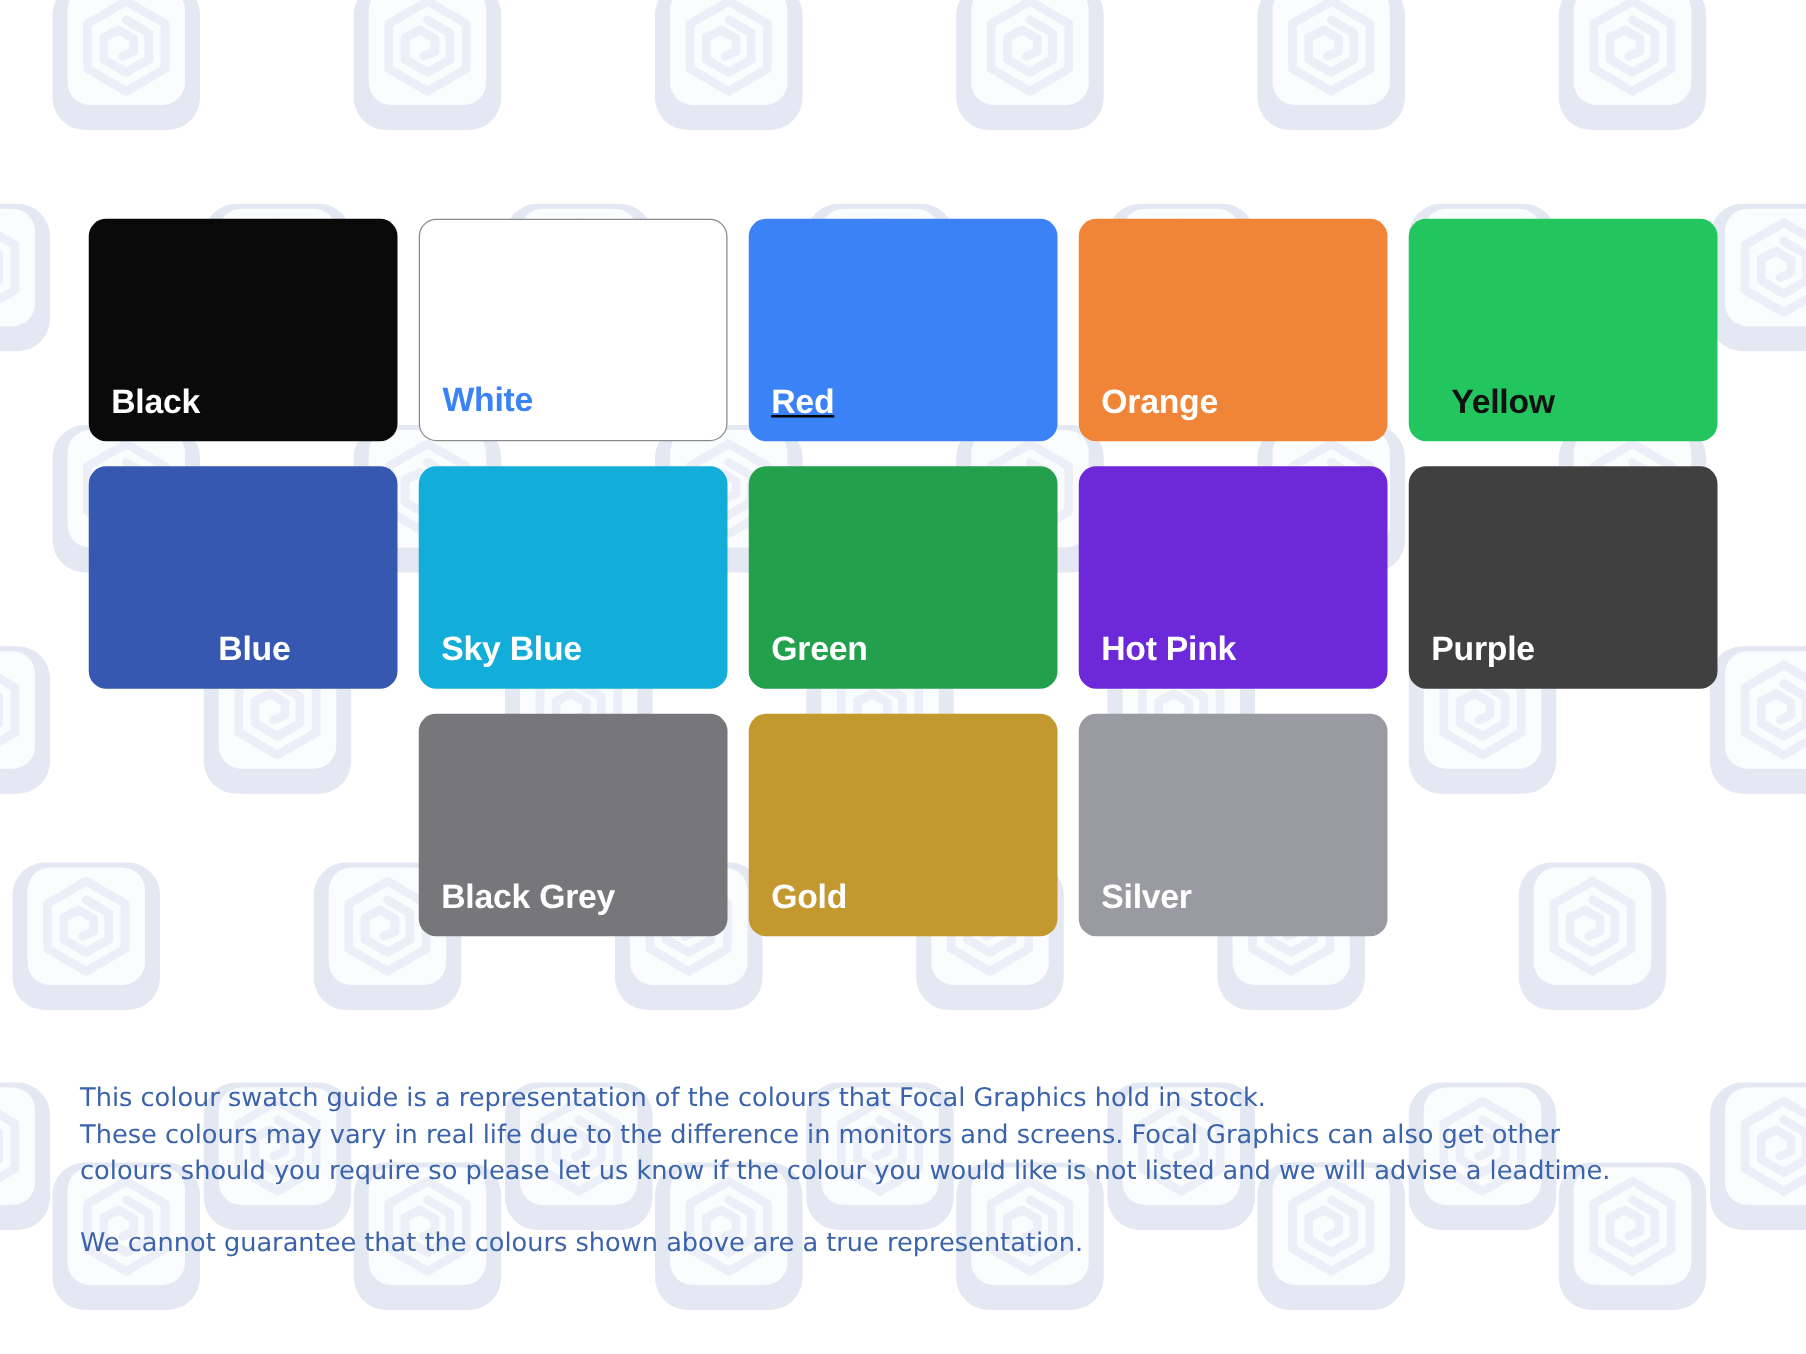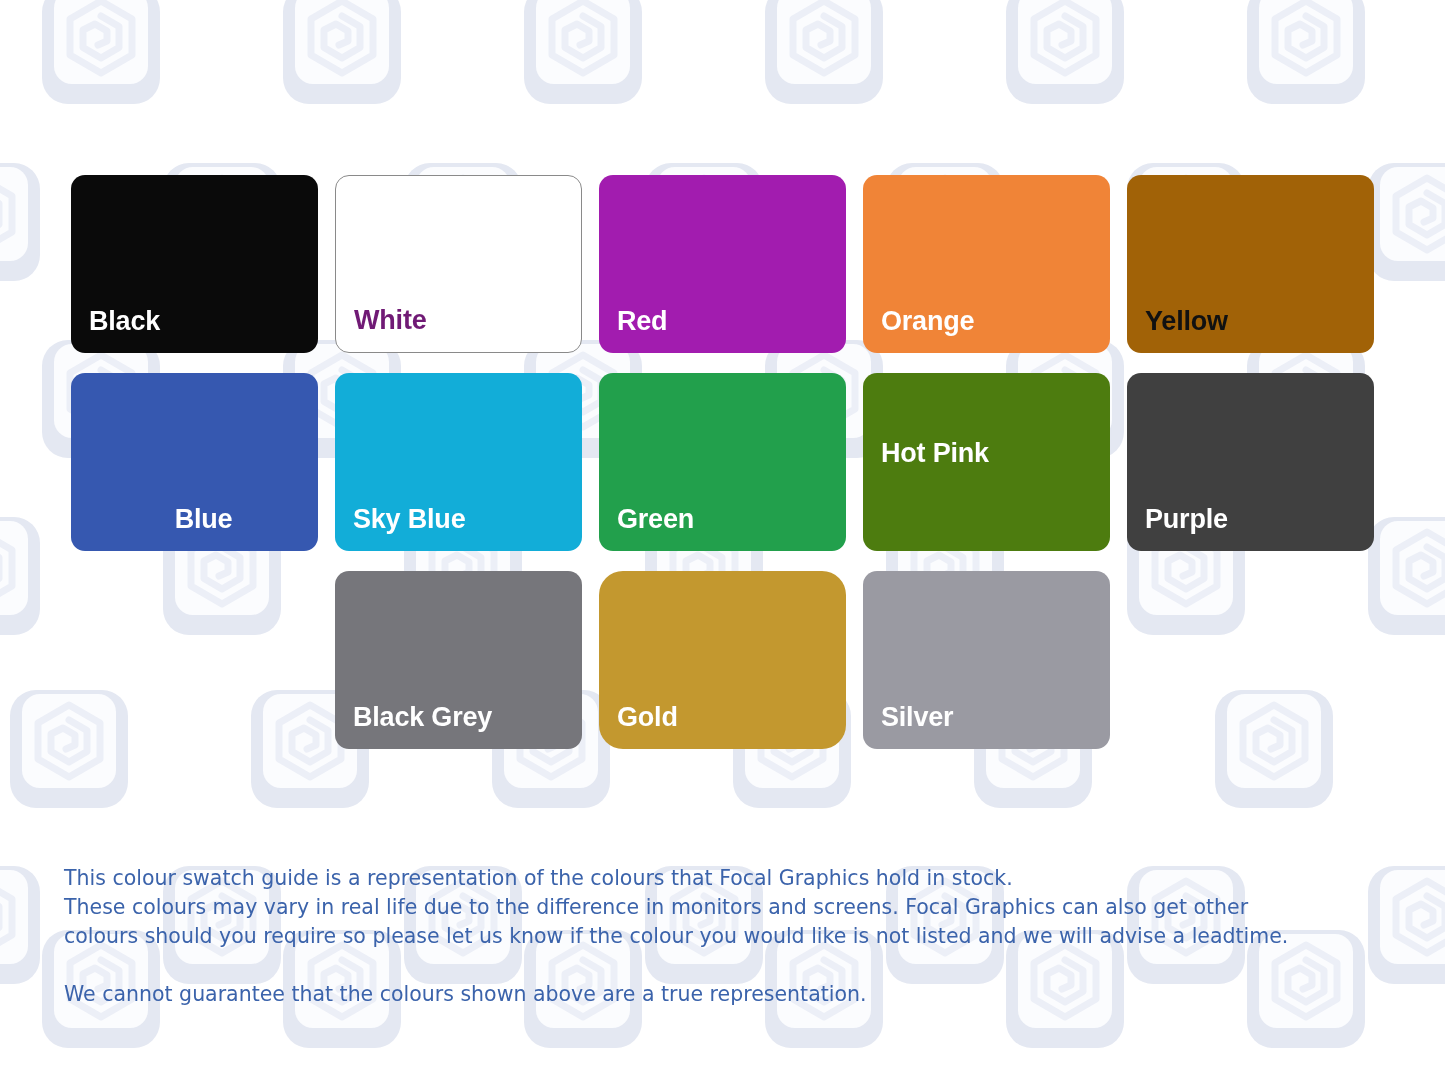--- a/index.html
+++ b/index.html
@@ -173,56 +173,56 @@
 
 <div id="page">
 
   <div class="swatch-grid">
 
     <div class="swatch-row">
       <div class="swatch" style="background: rgb(10, 10, 10);">
         <span class="swatch-label" style="color: rgb(255, 255, 255);">Black</span>
       </div>
       <div class="swatch" style="background: rgb(255, 255, 255); border: 1px solid rgb(138, 138, 138);">
-        <span class="swatch-label" style="color: #701a75;">White</span>
-      </div>
-      <div class="swatch" style="background: #a21caf;">
+        <span class="swatch-label" style="color: #3b82f6;">White</span>
+      </div>
+      <div class="swatch" style="background: #3b82f6; text-decoration: underline;">
         <span class="swatch-label" style="color: rgb(255, 255, 255);">Red</span>
       </div>
       <div class="swatch" style="background: rgb(240, 132, 55);">
         <span class="swatch-label" style="color: rgb(255, 255, 255);">Orange</span>
       </div>
-      <div class="swatch" style="background: #a16207;">
+      <div class="swatch" style="background: #22c55e; padding-left: 16px;">
         <span class="swatch-label" style="color: rgb(17, 17, 17);">Yellow</span>
       </div>
     </div>
 
     <div class="swatch-row">
       <div class="swatch" style="background: rgb(54, 88, 176); justify-content: center;">
         <span class="swatch-label" style="color: rgb(255, 255, 255);">Blue</span>
       </div>
       <div class="swatch" style="background: rgb(18, 173, 216);">
         <span class="swatch-label" style="color: rgb(255, 255, 255); text-align: center;">Sky Blue</span>
       </div>
       <div class="swatch" style="background: rgb(34, 160, 76);">
         <span class="swatch-label" style="color: rgb(255, 255, 255);">Green</span>
       </div>
-      <div class="swatch" style="background: #4d7c0f; align-items: center;">
+      <div class="swatch" style="background: #6d28d9;">
         <span class="swatch-label" style="color: rgb(255, 255, 255);">Hot Pink</span>
       </div>
       <div class="swatch" style="background: #404040;">
         <span class="swatch-label" style="color: rgb(255, 255, 255);">Purple</span>
       </div>
     </div>
 
     <div class="swatch-row indent-1">
       <div class="swatch" style="background: rgb(118, 118, 123);">
         <span class="swatch-label" style="color: rgb(255, 255, 255);">Black Grey</span>
       </div>
-      <div class="swatch" style="background: rgb(195, 152, 47); border-radius: 24px;">
+      <div class="swatch" style="background: rgb(195, 152, 47);">
         <span class="swatch-label" style="color: rgb(255, 255, 255);">Gold</span>
       </div>
       <div class="swatch" style="background: rgb(154, 154, 162);">
         <span class="swatch-label" style="color: rgb(255, 255, 255);">Silver</span>
       </div>
     </div>
 
   </div>
 
   <div class="disclaimer" style="color: rgb(59, 99, 171);">

